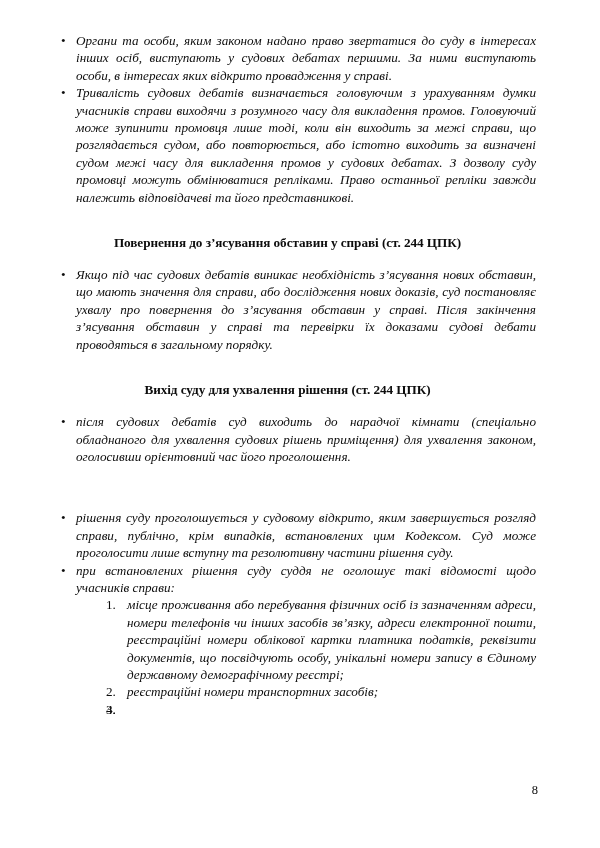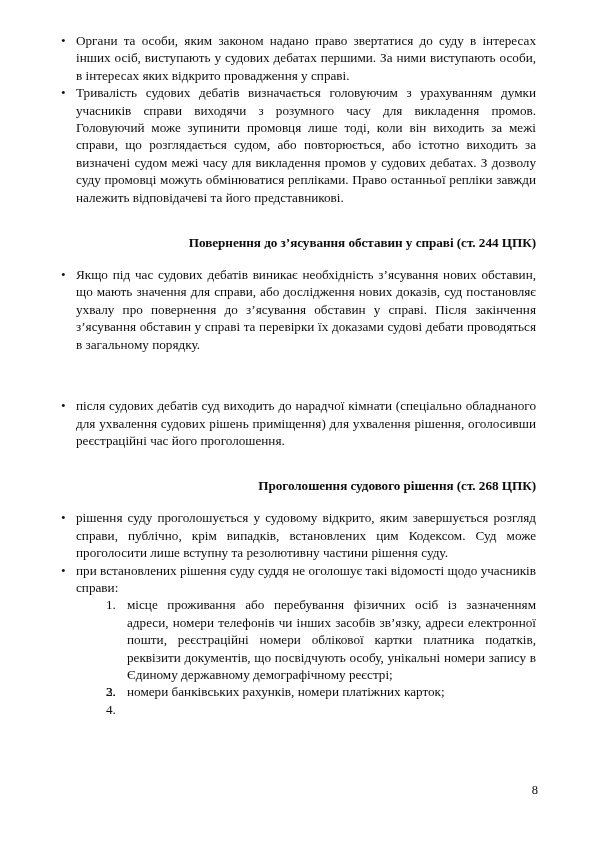--- a/index.html
+++ b/index.html
@@ -49,21 +49,21 @@
     line-height: 17.4px;
   }
 
   
   h2.section-heading {
     font-size: 13.2px;
     line-height: 16px;
     font-weight: bold;
     margin: 0;
     padding: 0;
-    text-align: right;
+    text-align: center;
     letter-spacing: -0.05px;
   }
 
   
   .gap-after-block   { height: 29px; }
   .gap-after-heading { height: 15px; }
 
   
   ol.numbered {
     list-style: none;
@@ -84,20 +84,21 @@
     top: 0;
     width: 17px;
     text-align: left;
     font-size: 13.2px;
     line-height: 17.4px;
   }
 
   
   li > span.text {
     display: block;
+    font-style: italic;
   }
 
   
   .page-number {
     position: absolute;
     right: 62px;
     top: 783px;
     font-size: 12.5px;
     line-height: 14px;
     font-family: "Liberation Serif", "DejaVu Serif", serif;
@@ -128,54 +129,54 @@
     <div class="gap-after-heading"></div>
     <ul class="bullets">
       <li>
         <span class="bullet-dot">•</span>
         <span class="text">Якщо під час судових дебатів виникає необхідність з’ясування нових обставин, що мають значення для справи, або дослідження нових доказів, суд постановляє ухвалу про повернення до з’ясування обставин у справі. Після закінчення з’ясування обставин у справі та перевірки їх доказами судові дебати проводяться в загальному порядку.</span>
       </li>
     </ul>
 
     <div class="gap-after-block"></div>
 
+    <h2 class="section-heading">Вихід суду для ухвалення рішення (ст. 244 ЦПК)</h2>
     <div class="gap-after-heading"></div>
     <ul class="bullets">
       <li>
         <span class="bullet-dot">•</span>
-        <span class="text">після судових дебатів суд виходить до нарадчої кімнати (спеціально обладнаного для ухвалення судових рішень приміщення) для ухвалення рішення, оголосивши реєстраційні час його проголошення.</span>
+        <span class="text">після судових дебатів суд виходить до нарадчої кімнати (спеціально обладнаного для ухвалення судових рішень приміщення) для ухвалення законом, оголосивши орієнтовний час його проголошення.</span>
       </li>
     </ul>
 
     <div class="gap-after-block"></div>
 
-    <h2 class="section-heading">Проголошення судового рішення (ст. 268 ЦПК)</h2>
     <div class="gap-after-heading"></div>
     <ul class="bullets">
       <li>
         <span class="bullet-dot">•</span>
         <span class="text">рішення суду проголошується у судовому відкрито, яким завершується розгляд справи, публічно, крім випадків, встановлених цим Кодексом. Суд може проголосити лише вступну та резолютивну частини рішення суду.</span>
       </li>
       <li>
         <span class="bullet-dot">•</span>
         <span class="text">при встановлених рішення суду суддя не оголошує такі відомості щодо учасників справи:</span>
       </li>
     </ul>
 
     <ol class="numbered">
       <li>
         <span class="num-marker">1.</span>
         <span class="text">місце проживання або перебування фізичних осіб із зазначенням адреси, номери телефонів чи інших засобів зв’язку, адреси електронної пошти, реєстраційні номери облікової картки платника податків, реквізити документів, що посвідчують особу, унікальні номери запису в Єдиному державному демографічному реєстрі;</span>
       </li>
       <li>
         <span class="num-marker">2.</span>
+        <span class="text">реєстраційні номери транспортних засобів;</span>
       </li>
       <li>
         <span class="num-marker">3.</span>
-        <span class="text">номери банківських рахунків, номери платіжних карток;</span>
       </li>
       <li>
         <span class="num-marker">4.</span>
       </li>
     </ol>
 
   </div>
 
   <div class="page-number">8</div>
 

